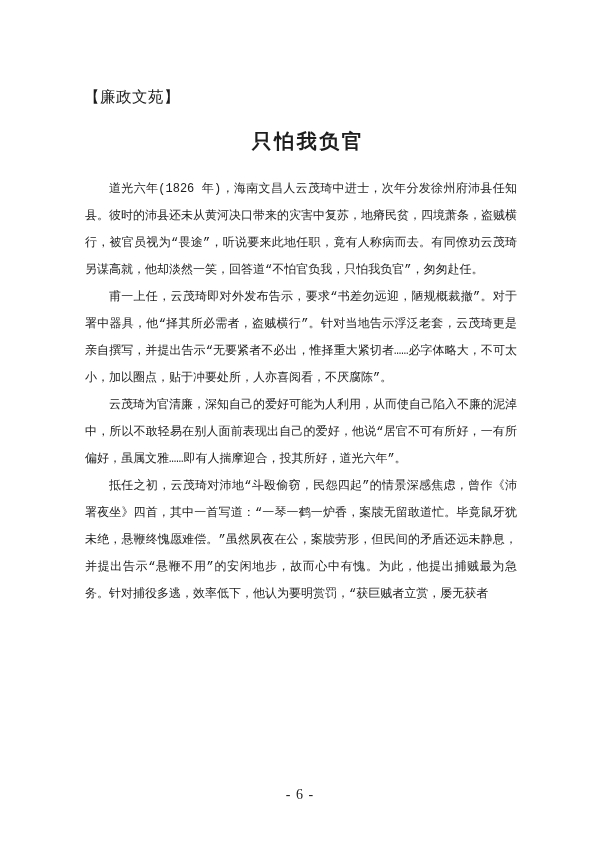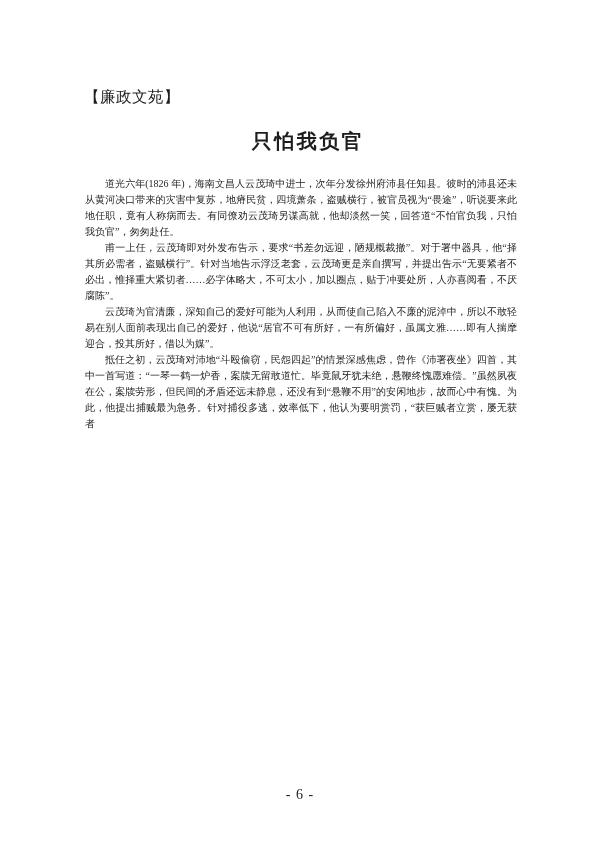--- a/index.html
+++ b/index.html
@@ -33,24 +33,25 @@
     text-align: center;
     font-size: 20px;
     font-weight: bold;
     letter-spacing: 2.5px;
   }
   .body-text {
     position: absolute;
     top: 176px;
     left: 85px;
     width: 432px;
-    font-size: 10px;
-    line-height: 16px;
+    font-size: 12px;
+    line-height: 27px;
     text-align: justify;
     text-justify: inter-character;
+    font-family: Liberation Mono, monospace;
   }
   .body-text p {
     margin: 0;
     text-indent: 2em;
   }
   .footer {
     position: absolute;
     top: 787px;
     left: 0;
     width: 100%;
@@ -63,18 +64,18 @@
 <body>
 
 <div class="page">
   <div class="section-header">【廉政文苑】</div>
 
   <h1 class="title">只怕我负官</h1>
 
   <div class="body-text">
     <p>道光六年(1826 年)，海南文昌人云茂琦中进士，次年分发徐州府沛县任知县。彼时的沛县还未从黄河决口带来的灾害中复苏，地瘠民贫，四境萧条，盗贼横行，被官员视为“畏途”，听说要来此地任职，竟有人称病而去。有同僚劝云茂琦另谋高就，他却淡然一笑，回答道“不怕官负我，只怕我负官”，匆匆赴任。</p>
     <p>甫一上任，云茂琦即对外发布告示，要求“书差勿远迎，陋规概裁撤”。对于署中器具，他“择其所必需者，盗贼横行”。针对当地告示浮泛老套，云茂琦更是亲自撰写，并提出告示“无要紧者不必出，惟择重大紧切者……必字体略大，不可太小，加以圈点，贴于冲要处所，人亦喜阅看，不厌腐陈”。</p>
-    <p>云茂琦为官清廉，深知自己的爱好可能为人利用，从而使自己陷入不廉的泥淖中，所以不敢轻易在别人面前表现出自己的爱好，他说“居官不可有所好，一有所偏好，虽属文雅……即有人揣摩迎合，投其所好，借以为媒”。</p>
-    <p>抵任之初，云茂琦对沛地“斗殴偷窃，民怨四起”的情景深感焦虑，曾作《沛署夜坐》四首，其中一首写道：“一琴一鹤一炉香，案牍无留敢道忙。毕竟鼠牙犹未绝，悬鞭终愧愿难偿。”虽然夙夜在公，案牍劳形，但民间的矛盾还远未静息，还没有到“悬鞭不用”的安闲地步，故而心中有愧。为此，他提出捕贼最为急务。针对捕役多逃，效率低下，他认为要明赏罚，“获巨贼者立赏，屡无获者</p>
+    <p>云茂琦为官清廉，深知自己的爱好可能为人利用，从而使自己陷入不廉的泥淖中，所以不敢轻易在别人面前表现出自己的爱好，他说“居官不可有所好，一有所偏好，虽属文雅……即有人揣摩迎合，投其所好，道光六年”。</p>
+    <p>抵任之初，云茂琦对沛地“斗殴偷窃，民怨四起”的情景深感焦虑，曾作《沛署夜坐》四首，其中一首写道：“一琴一鹤一炉香，案牍无留敢道忙。毕竟鼠牙犹未绝，悬鞭终愧愿难偿。”虽然夙夜在公，案牍劳形，但民间的矛盾还远未静息，并提出告示“悬鞭不用”的安闲地步，故而心中有愧。为此，他提出捕贼最为急务。针对捕役多逃，效率低下，他认为要明赏罚，“获巨贼者立赏，屡无获者</p>
   </div>
 
   <div class="footer">- 6 -</div>
 </div>
 
 </body></html>

